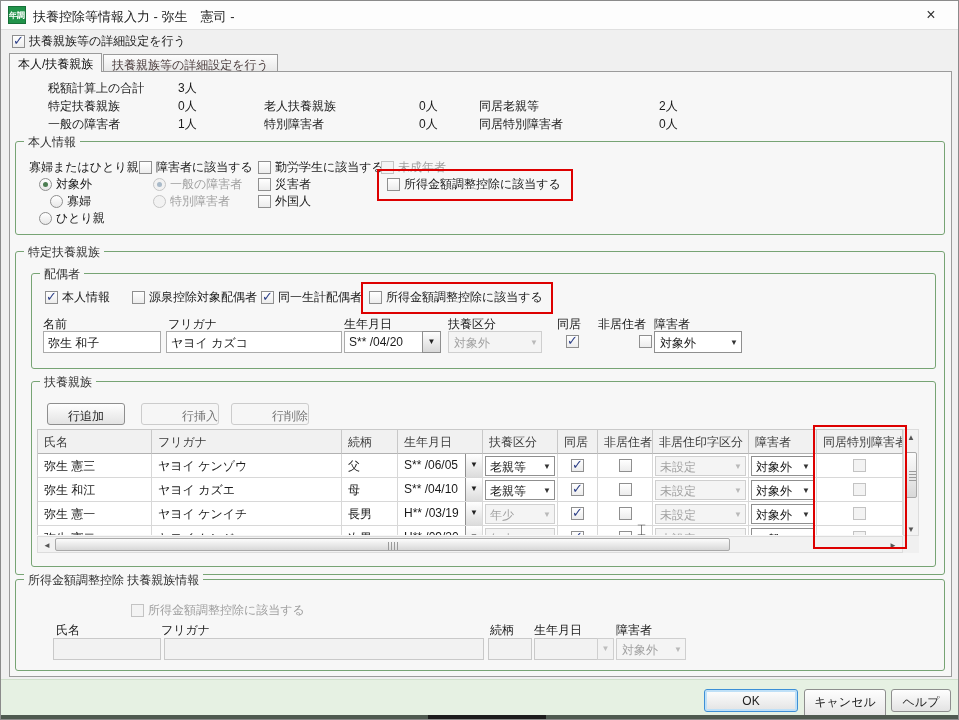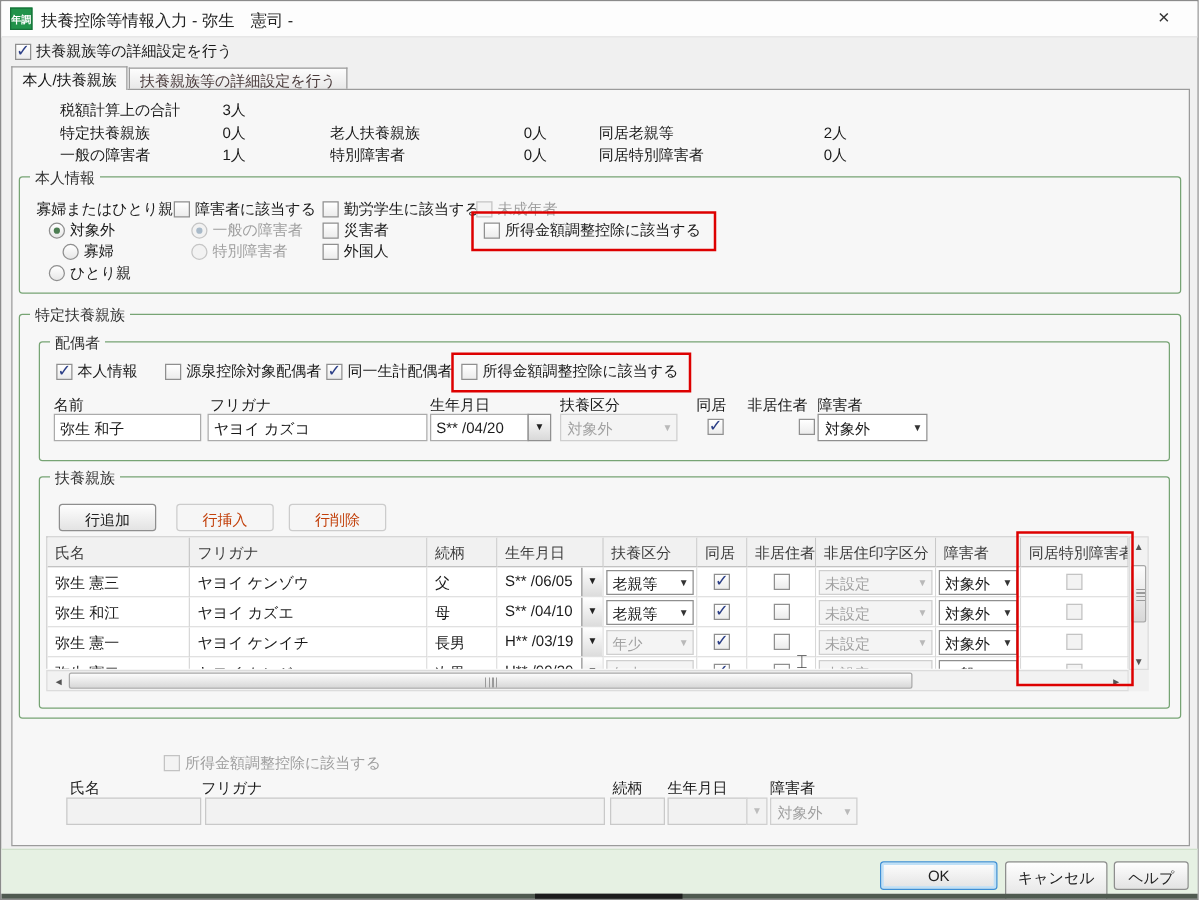--- a/index.html
+++ b/index.html
@@ -37,21 +37,21 @@
       padding:3px 16px 0 5px;white-space:nowrap;overflow:hidden;}
   .dd::after{content:"▼";position:absolute;right:3px;top:6px;font-size:8px;color:#333;}
   .dd.dis{background:#f4f4f4;color:#a2a2a2;border-color:#cfcfcf;}
   .dd.dis::after{color:#b9b9b9;}
   .ddbtn{position:absolute;box-sizing:border-box;border:1px solid #8f8f8f;background:linear-gradient(#fefefe,#d9d9d9);text-align:center;}
   .ddbtn::after{content:"▼";font-size:8px;color:#222;position:relative;top:1px;}
   .ddbtn.dis{border-color:#cfcfcf;background:#f2f2f2;}
   .ddbtn.dis::after{color:#bdbdbd;}
   .btn{position:absolute;box-sizing:border-box;border:1px solid #8e8e8e;border-radius:3px;
        background:linear-gradient(#fefefe,#e3e3e3);text-align:center;padding-top:4px;color:#222;}
-  .btn.dis{color:#c2410c;border-color:#cccccc;background:#f6f6f6;}
+  .btn.dis{color:#737373;border-color:#cccccc;background:#f6f6f6;text-align:right;}
   .btn.focus{border:1px solid #3d8fd6;box-shadow:inset 0 0 0 2px #bfe0f7;}
   .redbox{position:absolute;border:2px solid #dd0000;pointer-events:none;z-index:6;}
   .tclip{position:absolute;left:36px;top:428px;width:866px;height:106px;overflow:hidden;background:#fff;
          border-left:1px solid #c9c9c9;border-top:1px solid #c9c9c9;box-sizing:border-box;}
   .trow{position:absolute;left:0;display:flex;height:24px;}
   .tc{box-sizing:border-box;border-right:1px solid #d8d8d8;border-bottom:1px solid #d8d8d8;
       padding:4px 6px 0 6px;white-space:nowrap;overflow:hidden;background:#fff;position:relative;}
   .th{background:#f1f1f1;color:#3c3c3c;border-right:1px solid #c8c8c8;border-bottom:1px solid #b2b2b2;}
   .tcc{display:flex;align-items:center;justify-content:center;padding:0;}
   .p2{padding:2px 2px 0 2px;}
@@ -347,20 +347,23 @@
         <span class="hgrip"></span>
       </div>
     <span class="sarrow" style="right:3px;top:4px;width:12px">►</span>
   </div>
   <div class="abs" style="left:902px;top:535px;width:16px;height:17px;background:#f0f0f0"></div>
 
   <span class="abs" style="left:636px;top:520px;font-size:15px;color:#444">⌶</span>
   <div class="redbox" style="left:812px;top:424px;width:90px;height:120px"></div>
 
   
+  <div class="grp" style="left:14px;top:578px;width:930px;height:92px">
+    <span class="legend">所得金額調整控除 扶養親族情報</span>
+  </div>
   <label class="abs row dim" style="left:130px;top:601px">
     <span class="cb dis"></span>
     <span class="lbl">所得金額調整控除に該当する</span>
   </label>
   <span class="abs lbl" style="left:55px;top:621px">氏名</span>
   <span class="abs lbl" style="left:160px;top:621px">フリガナ</span>
   <span class="abs lbl" style="left:489px;top:621px">続柄</span>
   <span class="abs lbl" style="left:533px;top:621px">生年月日</span>
   <span class="abs lbl" style="left:615px;top:621px">障害者</span>
   <span class="input dis" style="left:52px;top:637px;width:108px;height:22px"></span>

